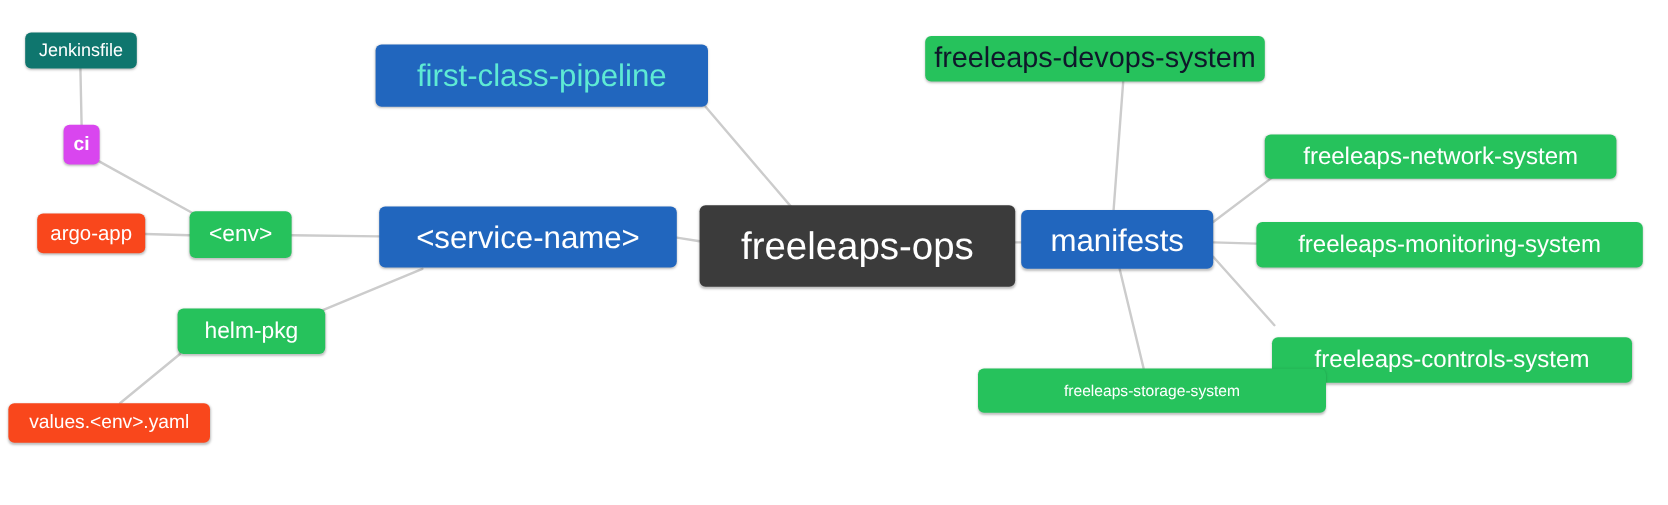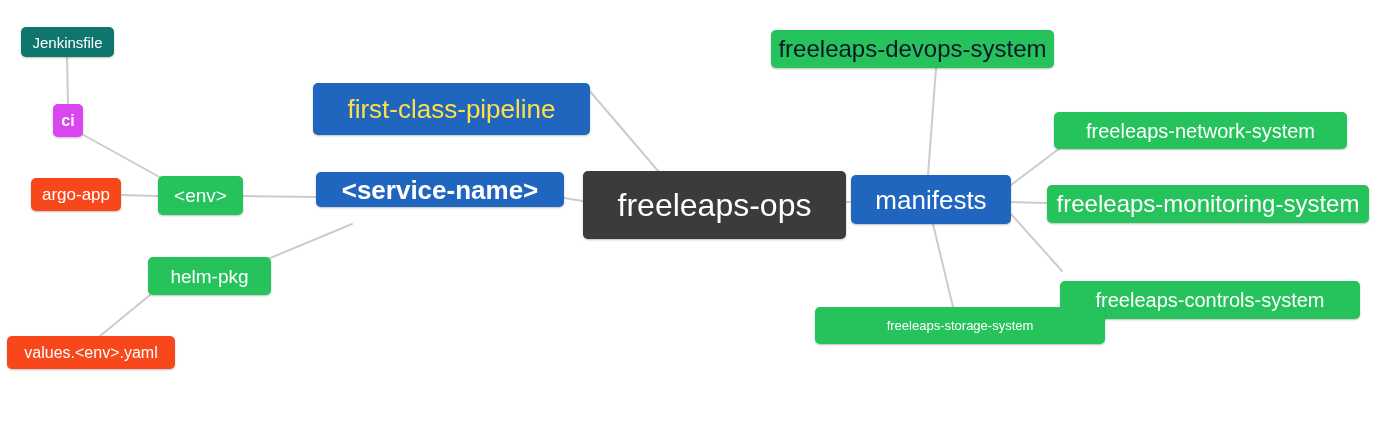--- a/index.html
+++ b/index.html
@@ -53,28 +53,28 @@
       <line x1="588" y1="89" x2="659" y2="172" stroke="#cccccc" stroke-width="2" stroke-linecap="round"></line>
       <line x1="843" y1="202" x2="854" y2="202" stroke="#cccccc" stroke-width="2" stroke-linecap="round"></line>
       <line x1="928" y1="175" x2="936" y2="68" stroke="#cccccc" stroke-width="2" stroke-linecap="round"></line>
       <line x1="1011" y1="185" x2="1060" y2="148" stroke="#cccccc" stroke-width="2" stroke-linecap="round"></line>
       <line x1="1011" y1="202" x2="1047" y2="203" stroke="#cccccc" stroke-width="2" stroke-linecap="round"></line>
       <line x1="1011" y1="214" x2="1062" y2="271" stroke="#cccccc" stroke-width="2" stroke-linecap="round"></line>
       <line x1="933" y1="224" x2="953" y2="307" stroke="#cccccc" stroke-width="2" stroke-linecap="round"></line>
     </svg>
   <div id="nodes">
       <div class="node" style="left: 583px; top: 171px; width: 263px; height: 68px; font-size: 32px; background: rgb(59, 59, 59); color: rgb(255, 255, 255);">freeleaps-ops</div>
-      <div class="node" style="left: 313px; top: 37px; width: 277px; height: 52px; font-size: 26px; background: rgb(33, 102, 190); color: #fde047; margin-top: 46px;">first-class-pipeline</div>
-      <div class="node" style="left: 316px; top: 172px; width: 248px; height: 35px; font-size: 26px; background: rgb(33, 102, 190); color: rgb(255, 255, 255); font-weight: bold;">&lt;service-name&gt;</div>
+      <div class="node" style="left: 313px; top: 37px; width: 277px; height: 52px; font-size: 26px; background: rgb(33, 102, 190); color: #5eead4;">first-class-pipeline</div>
+      <div class="node" style="left: 316px; top: 172px; width: 248px; height: 51px; font-size: 26px; background: rgb(33, 102, 190); color: rgb(255, 255, 255);">&lt;service-name&gt;</div>
       <div class="node" style="left: 851px; top: 175px; width: 160px; height: 49px; font-size: 26px; background: rgb(33, 102, 190); color: rgb(255, 255, 255);">manifests</div>
       <div class="node" style="left: 158px; top: 176px; width: 85px; height: 39px; font-size: 19px; background: rgb(38, 194, 92); color: rgb(255, 255, 255);">&lt;env&gt;</div>
       <div class="node" style="left: 148px; top: 257px; width: 123px; height: 38px; font-size: 19px; background: rgb(38, 194, 92); color: rgb(255, 255, 255);">helm-pkg</div>
       <div class="node" style="left: 53px; top: 104px; width: 30px; height: 33px; font-size: 16px; background: #d946ef; color: rgb(255, 255, 255); font-weight: bold;">ci</div>
       <div class="node" style="left: 31px; top: 178px; width: 90px; height: 33px; font-size: 17px; background: rgb(249, 71, 28); color: rgb(255, 255, 255);">argo-app</div>
       <div class="node" style="left: 21px; top: 27px; width: 93px; height: 30px; font-size: 15px; background: #0f766e; color: rgb(255, 255, 255); text-align: center;">Jenkinsfile</div>
       <div class="node" style="left: 7px; top: 336px; width: 168px; height: 33px; font-size: 16px; background: rgb(249, 71, 28); color: rgb(255, 255, 255);">values.&lt;env&gt;.yaml</div>
       <div class="node" style="left: 771px; top: 30px; width: 283px; height: 38px; font-size: 24px; background: rgb(38, 194, 92); color: #0f172a;">freeleaps-devops-system</div>
       <div class="node" style="left: 1054px; top: 112px; width: 293px; height: 37px; font-size: 20px; background: rgb(38, 194, 92); color: rgb(255, 255, 255);">freeleaps-network-system</div>
-      <div class="node" style="left: 1047px; top: 185px; width: 322px; height: 38px; font-size: 24px; background: rgb(38, 194, 92); color: rgb(255, 255, 255);">freeleaps-monitoring-system</div>
+      <div class="node" style="left: 1047px; top: 185px; width: 322px; height: 38px; font-size: 20px; background: rgb(38, 194, 92); color: rgb(255, 255, 255);">freeleaps-monitoring-system</div>
       <div class="node" style="left: 1060px; top: 257px; width: 300px; height: 38px; font-size: 20px; background: rgb(38, 194, 92); color: rgb(255, 255, 255); margin-top: 24px;">freeleaps-controls-system</div>
       <div class="node" style="left: 815px; top: 307px; width: 290px; height: 37px; font-size: 13px; background: rgb(38, 194, 92); color: rgb(255, 255, 255);">freeleaps-storage-system</div>
     </div>
 </div>
 
 </body></html>

